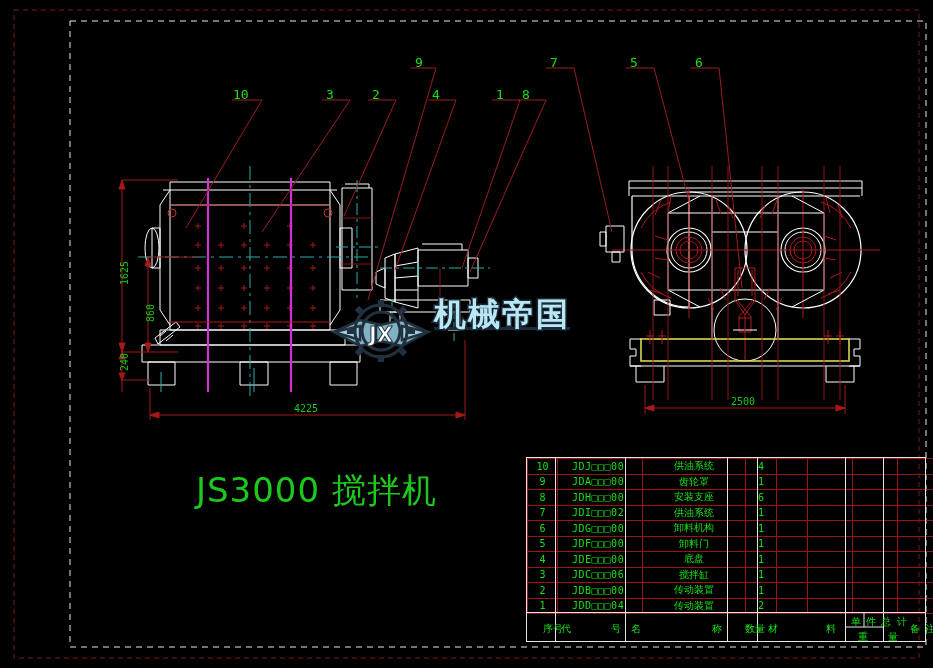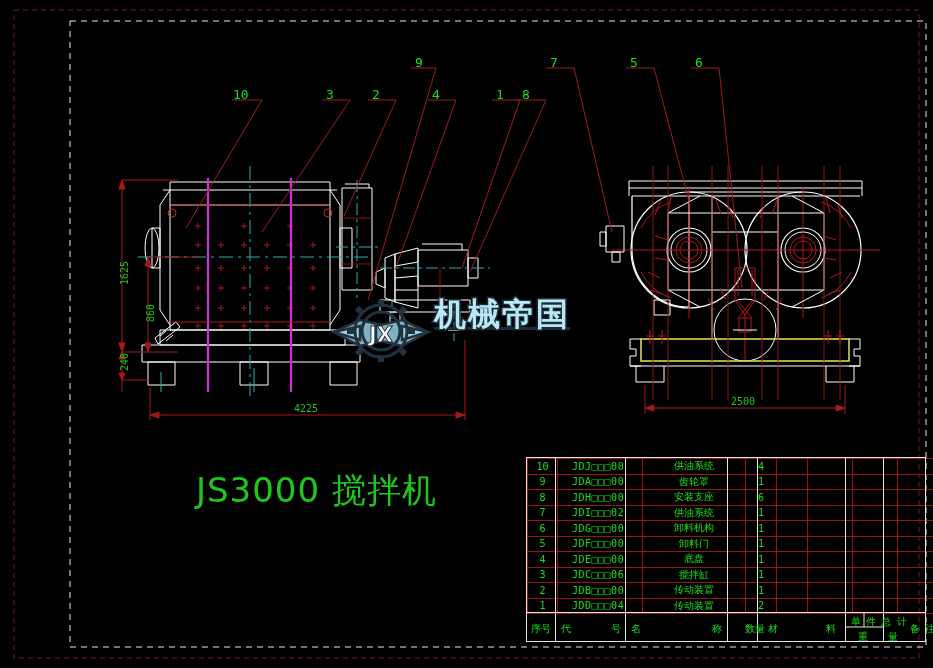--- a/index.html
+++ b/index.html
@@ -573,21 +573,21 @@
   <div id="bomvert2"></div>
   <div id="bomvert3"></div>
   <div id="bomvert4"></div>
   <div id="bomvert5"></div>
   <div id="bomvert6"></div>
   <svg class="layer">
     <line x1="845" y1="627" x2="883" y2="627" stroke="#e6e6e6" stroke-width="1"></line>
     <line x1="864" y1="612" x2="864" y2="627" stroke="#e6e6e6" stroke-width="1"></line>
   </svg>
   <div id="bomheadertext">
-      <div class="hdcell" style="left: 531px; top: 622px;">序号</div>
+      <div class="hdcell" style="left: 543px; top: 622px;">序号</div>
       <div class="hdcell" style="left: 561px; top: 622px;">代</div>
       <div class="hdcell" style="left: 611px; top: 622px;">号</div>
       <div class="hdcell" style="left: 631px; top: 622px;">名</div>
       <div class="hdcell" style="left: 712px; top: 622px;">称</div>
       <div class="hdcell" style="left: 745px; top: 622px;">数量</div>
       <div class="hdcell" style="left: 768px; top: 622px;">材</div>
       <div class="hdcell" style="left: 826px; top: 622px;">料</div>
       <div class="hdcell" style="left: 851px; top: 615px;">单</div>
       <div class="hdcell" style="left: 866px; top: 615px;">件</div>
       <div class="hdcell" style="left: 881px; top: 615px;">总</div>

